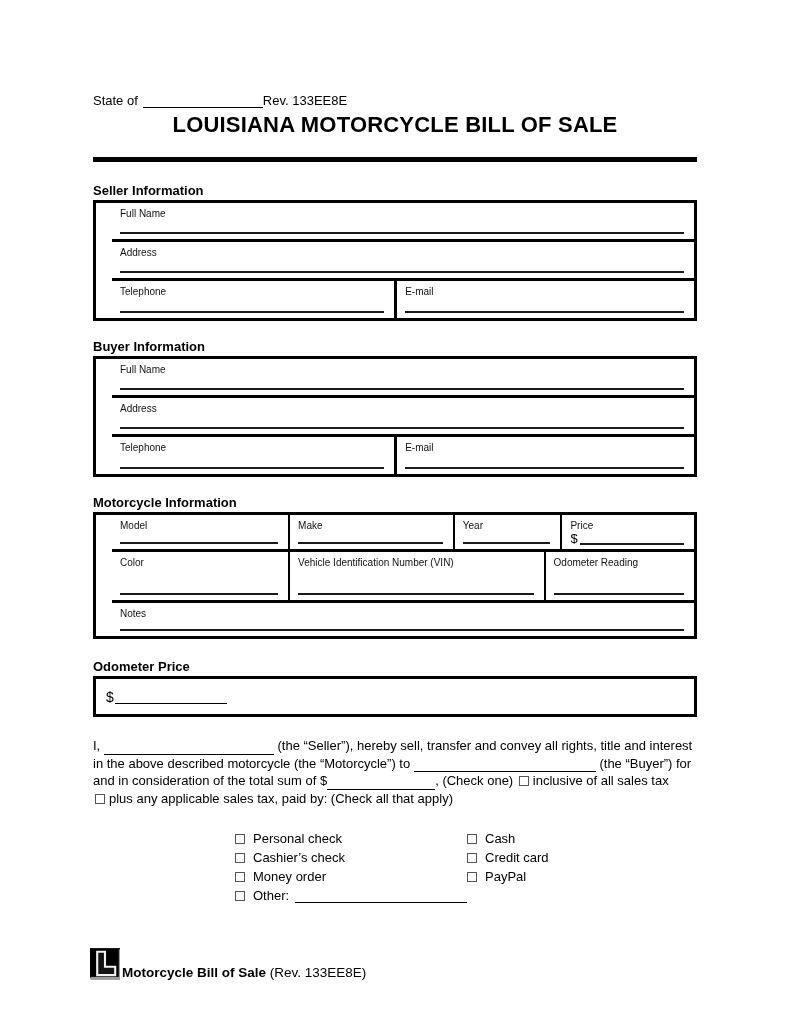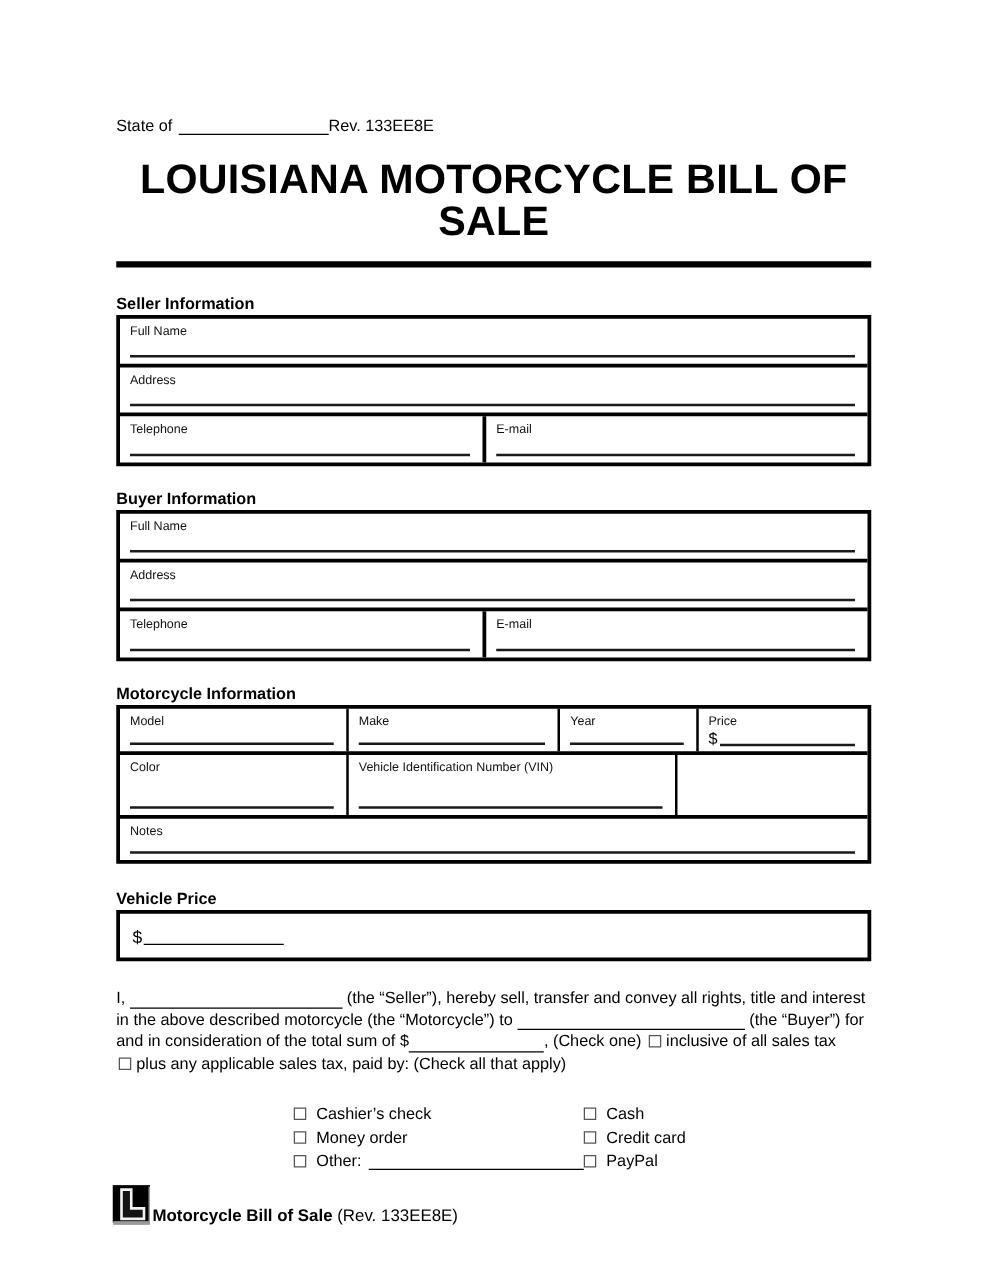--- a/index.html
+++ b/index.html
@@ -10,29 +10,29 @@
     overflow:hidden;
   }
   .page { position:absolute; left:93px; top:0; width:604px; }
 
   
   .topline { margin-top:93px; display:flex; font-size:13px; }
   .stateof { display:flex; align-items:flex-end; }
   .blank { display:inline-block; border-bottom:1.5px solid #000; height:14px; vertical-align:bottom; }
   .b-state { width:120px; margin-left:5px; }
 
-  .title { margin-top:18px; text-align:center; font-size:33px; line-height:34px; font-weight:bold; letter-spacing:.2px; }
+  .title { margin-top:0; text-align:center; font-size:22px; line-height:34px; font-weight:bold; letter-spacing:.2px; }
   .rule { margin-top:15px; height:2px; border-top:3px solid #000; border-bottom:2px solid #000; }
 
   .sec-h { font-size:13px; font-weight:bold; margin-bottom:2px; }
   .mt-seller { margin-top:21px; }
   .mt { margin-top:18px; }
   .mt-pp { margin-top:20px; }
 
-  .box { border:3px solid #000; }
+  .box { border:3px solid #000;padding-left:16px; }
   .r { display:flex; border-bottom:3px solid #000; }
   .r:last-child { border-bottom:none; }
   .cell { display:flex; flex-direction:column; padding:4px 10px 5px 8px; }
   .cell .label { font-size:10px; line-height:13px; color:#111; }
   .line { margin-top:auto; height:0; border-bottom:2px solid #1a1a1a; }
   .divR { border-right:3px solid #000; }
   .divR2 { border-right:2px solid #000; }
 
   .rh39 { height:39px; } .rh37 { height:37px; } .rh35 { height:51px; } .rh33 { height:33px;border-radius:10px; }
 
@@ -163,30 +163,34 @@
     </div>
     <div class="r rh35">
       <div class="cell w-color divR2">
         <span class="label">Color</span>
         <span class="line"></span>
       </div>
       <div class="cell w-vin divR2">
         <span class="label">Vehicle Identification Number (VIN)</span>
         <span class="line"></span>
       </div>
+      <div class="cell w-odo">
+        <span class="label">Odometer Reading</span>
+        <span class="line"></span>
+      </div>
     </div>
     <div class="r rh33">
       <div class="cell w-full">
         <span class="label">Notes</span>
         <span class="line"></span>
       </div>
     </div>
   </div>
 
-  <div class="sec-h mt-pp">Vehicle Price</div>
+  <div class="sec-h mt-pp">Odometer Price</div>
   <div class="ppbox">
     <span>$</span>
       <span class="blank b-pp"></span>
   </div>
 
   <div class="legal">
     <div class="ln">
       <span>I,</span>
       <span class="blank b1"></span>
       <span>(the “Seller”), hereby sell, transfer and convey all rights, title and interest</span>
@@ -200,20 +204,24 @@
       <span>and in consideration of the total sum of $</span><span class="blank b3"></span><span>, (Check one)</span>
       <span class="cb cb-inline"></span><span>inclusive of all sales tax</span>
     </div>
     <div class="ln">
       <span class="cb cb-inline"></span><span>plus any applicable sales tax, paid by: (Check all that apply)</span>
     </div>
   </div>
 
   <div class="pay">
     <div class="pay-left">
+      <div class="pay-item">
+        <span class="cb"></span>
+        <span>Personal check</span>
+      </div>
       <div class="pay-item">
         <span class="cb"></span>
         <span>Cashier’s check</span>
       </div>
       <div class="pay-item">
         <span class="cb"></span>
         <span>Money order</span>
       </div>
       <div class="pay-item">
         <span class="cb"></span>

